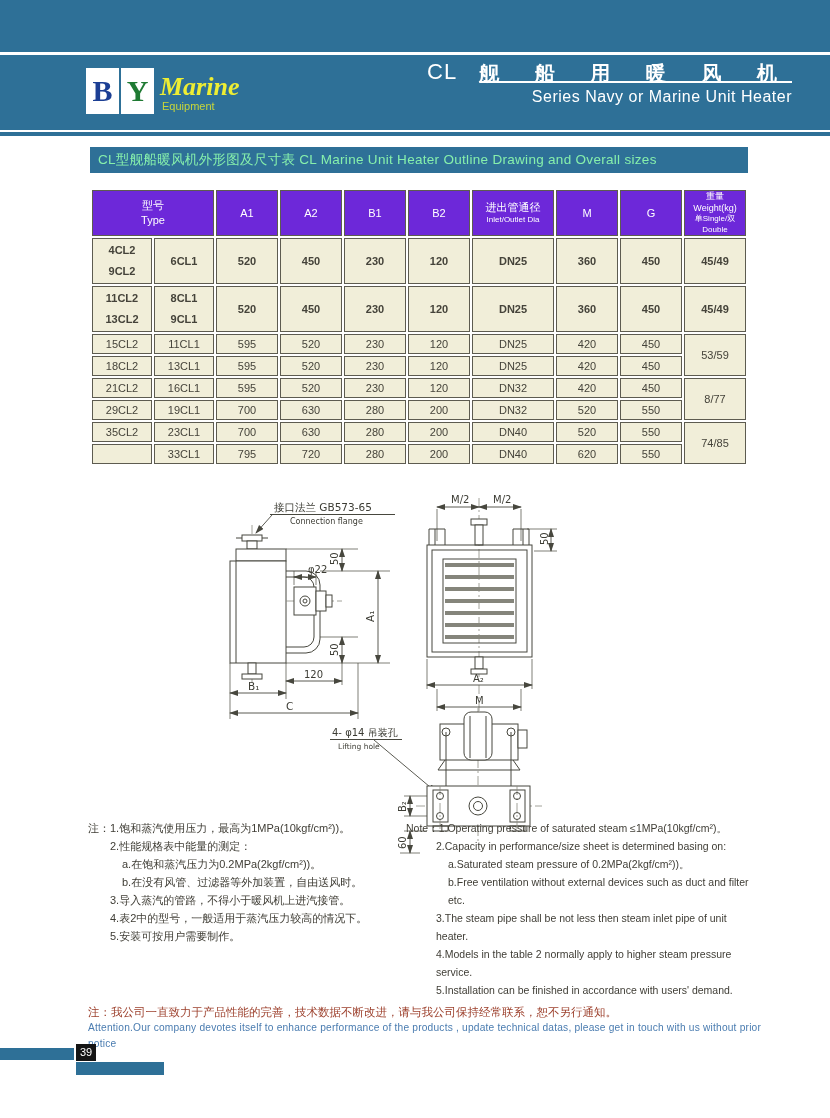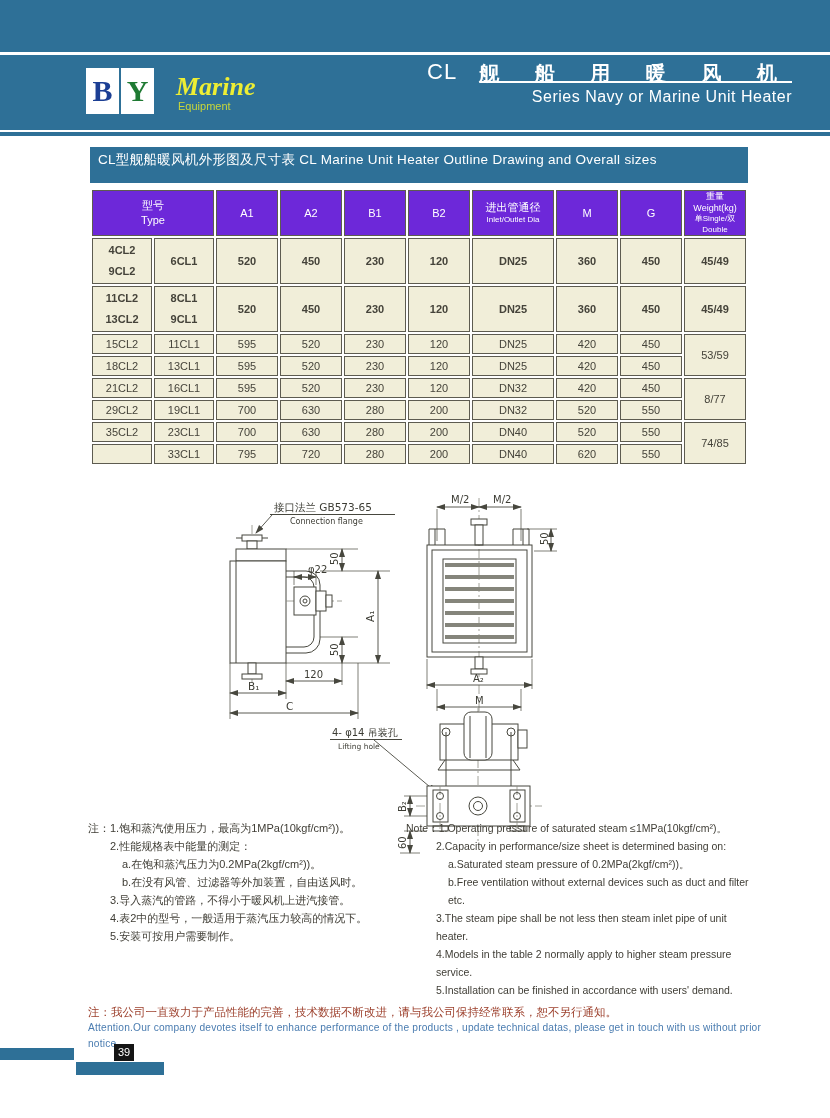--- a/index.html
+++ b/index.html
@@ -9,32 +9,32 @@
   .top-band{position:absolute;left:0;top:0;width:830px;height:52px;background:#2e7097;}
   .header-band{position:absolute;left:0;top:55px;width:830px;height:75px;background:#2e7097;}
   .header-line-white{position:absolute;left:0;top:130px;width:830px;height:2px;background:#ffffff;}
   .header-strip{position:absolute;left:0;top:132px;width:830px;height:4px;background:#2e7097;}
   .logo{position:absolute;left:86px;top:13px;display:flex;align-items:flex-start;}
   .logo-box{display:inline-block;width:33px;height:46px;background:#ffffff;margin-right:2px;
             text-align:center;line-height:46px;font-family:"Liberation Serif","DejaVu Serif",serif;
             font-weight:bold;font-size:30px;}
   .logo-b{color:#1c3f94;}
   .logo-ychar{color:#1f7a33;}
-  .logo-text{margin-left:20px;margin-top:6px;line-height:1;}
+  .logo-text{margin-left:4px;margin-top:6px;line-height:1;}
   .logo-brand{display:block;font-family:"Liberation Serif","DejaVu Serif",serif;font-weight:bold;
               font-style:italic;font-size:26px;color:#eeee33;}
   .logo-sub{display:block;font-size:11px;color:#c8d63a;margin-top:1px;margin-left:2px;}
   .title-block{position:absolute;right:38px;top:6px;text-align:right;color:#ffffff;}
   .title-line{display:flex;align-items:flex-end;justify-content:flex-end;}
   .model-prefix{font-size:22px;letter-spacing:1px;margin-right:22px;line-height:1.0;}
   .title-cn{font-size:20px;font-weight:bold;letter-spacing:15px;line-height:1.0;text-decoration:underline;}
   .subtitle{font-size:16px;margin-top:5px;letter-spacing:0.5px;}
   
-  .section-title{position:absolute;left:90px;top:147px;width:658px;height:36px;background:#2e7097;
-                 color:#ffffff;font-size:13.5px;line-height:25px;padding-left:8px;box-sizing:border-box;
+  .section-title{position:absolute;left:90px;top:147px;width:658px;height:26px;background:#2e7097;
+                 color:#86efac;font-size:13.5px;line-height:25px;padding-left:8px;box-sizing:border-box;
                  letter-spacing:0.3px;white-space:nowrap;}
   
   table.spec{position:absolute;left:90px;top:188px;border-collapse:separate;border-spacing:2px;
              table-layout:fixed;width:658px;font-size:11px;}
   table.spec th,table.spec td{border:1px solid #5d5b50;text-align:center;vertical-align:middle;
              padding:0;overflow:hidden;}
   table.spec th{background:#6d28d9;color:#ffffff;font-weight:normal;}
   table.spec td{background:#f1eed9;color:#45433a;}
   tr.hdr{height:42px;}
   tr.big{height:46px;font-weight:bold;}
@@ -60,21 +60,21 @@
   .ind2{padding-left:34px;}
   .en-ind1{padding-left:30px;}
   .en-ind2{padding-left:42px;}
   
   .attention{position:absolute;left:88px;top:1004px;width:700px;}
   .att-cn{font-size:11.5px;color:#9c3f2b;line-height:16px;}
   .att-en{font-size:10.2px;color:#4a7cb0;line-height:16px;letter-spacing:0.2px;}
   
   .footer-bar-left{position:absolute;left:0;top:1048px;width:74px;height:12px;background:#2e7097;}
   .footer-page{position:absolute;left:76px;top:1044px;width:20px;height:17px;background:#151515;
-               color:#ffffff;font-size:11px;line-height:17px;text-align:center;margin-left:38px;}
+               color:#ffffff;font-size:11px;line-height:17px;text-align:center;}
   .footer-slogan{position:absolute;left:102px;top:1045px;font-size:13px;font-weight:bold;
                  color:#3f3d35;letter-spacing:5px;}
   .footer-slogan .gap{display:inline-block;width:26px;}
   .footer-block{position:absolute;left:76px;top:1062px;width:88px;height:13px;background:#2e7097;}
 </style>
 </head>
 <body>
 
 <div class="page">
 

